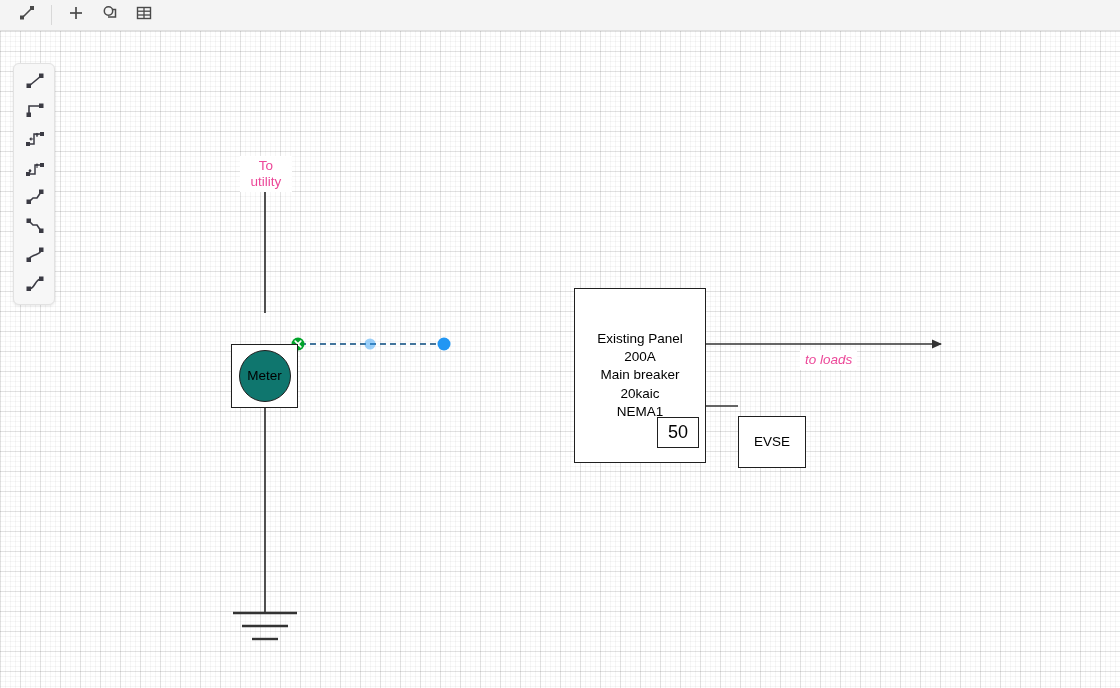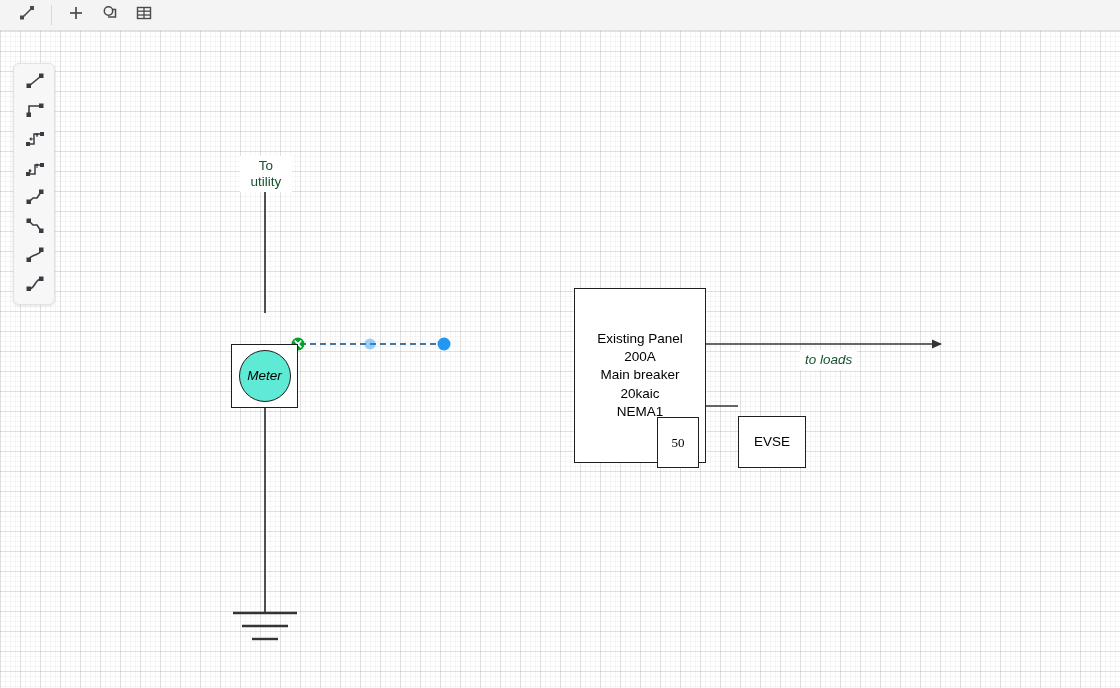--- a/index.html
+++ b/index.html
@@ -97,51 +97,49 @@
   #meter-node {
     left: 231px; top: 313px;
     width: 67px; height: 64px;
   }
   #meter-circle {
     width: 52px; height: 52px;
     border: 1.6px solid #1f1f1f;
     border-radius: 50%;
     display: flex; align-items: center; justify-content: center;
     font-size: 13.5px;
-    background: #5eead4;
-    font-style: italic;
+    background: #0f766e;
   }
 
   #panel-node {
     left: 574px; top: 257px;
     width: 132px; height: 175px;
     align-items: flex-start;
     justify-content: center;
     padding-top: 41px;
     font-size: 13.5px;
   }
 
   #breaker-node {
     left: 657px; top: 386px;
-    width: 42px; height: 51px;
-    font-size: 13px;
-    font-family: Liberation Serif, serif;
+    width: 42px; height: 31px;
+    font-size: 18px;
   }
 
   #evse-node {
     left: 738px; top: 385px;
     width: 68px; height: 52px;
     font-size: 13.5px;
   }
 
   .edge-label {
     position: absolute;
     background: #ffffff;
     font-size: 13.5px;
-    color: #14532d;
+    color: #ec4899;
     text-align: center;
     line-height: 1.2;
     padding: 2px 5px;
     white-space: pre-line;
   }
   #to-utility-label { left: 240px; top: 125px; width: 52px; }
   #to-loads-label { left: 800px; top: 319px; font-style: italic; }
 
   svg.wires {
     position: absolute;

